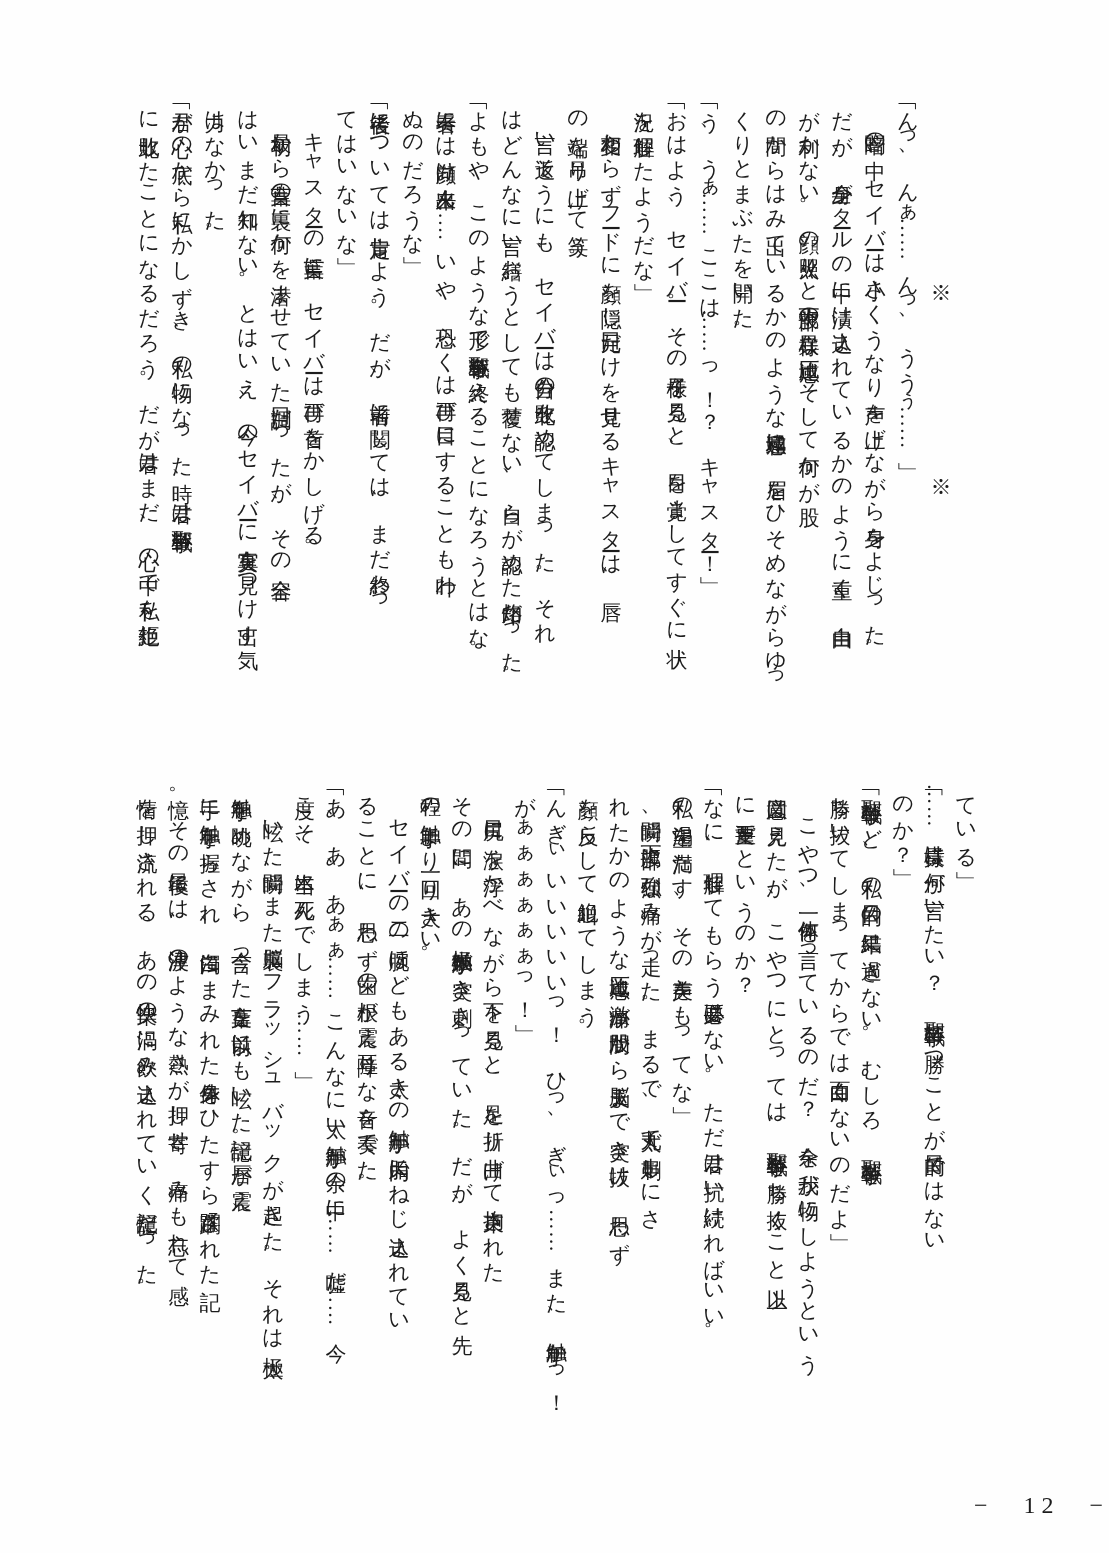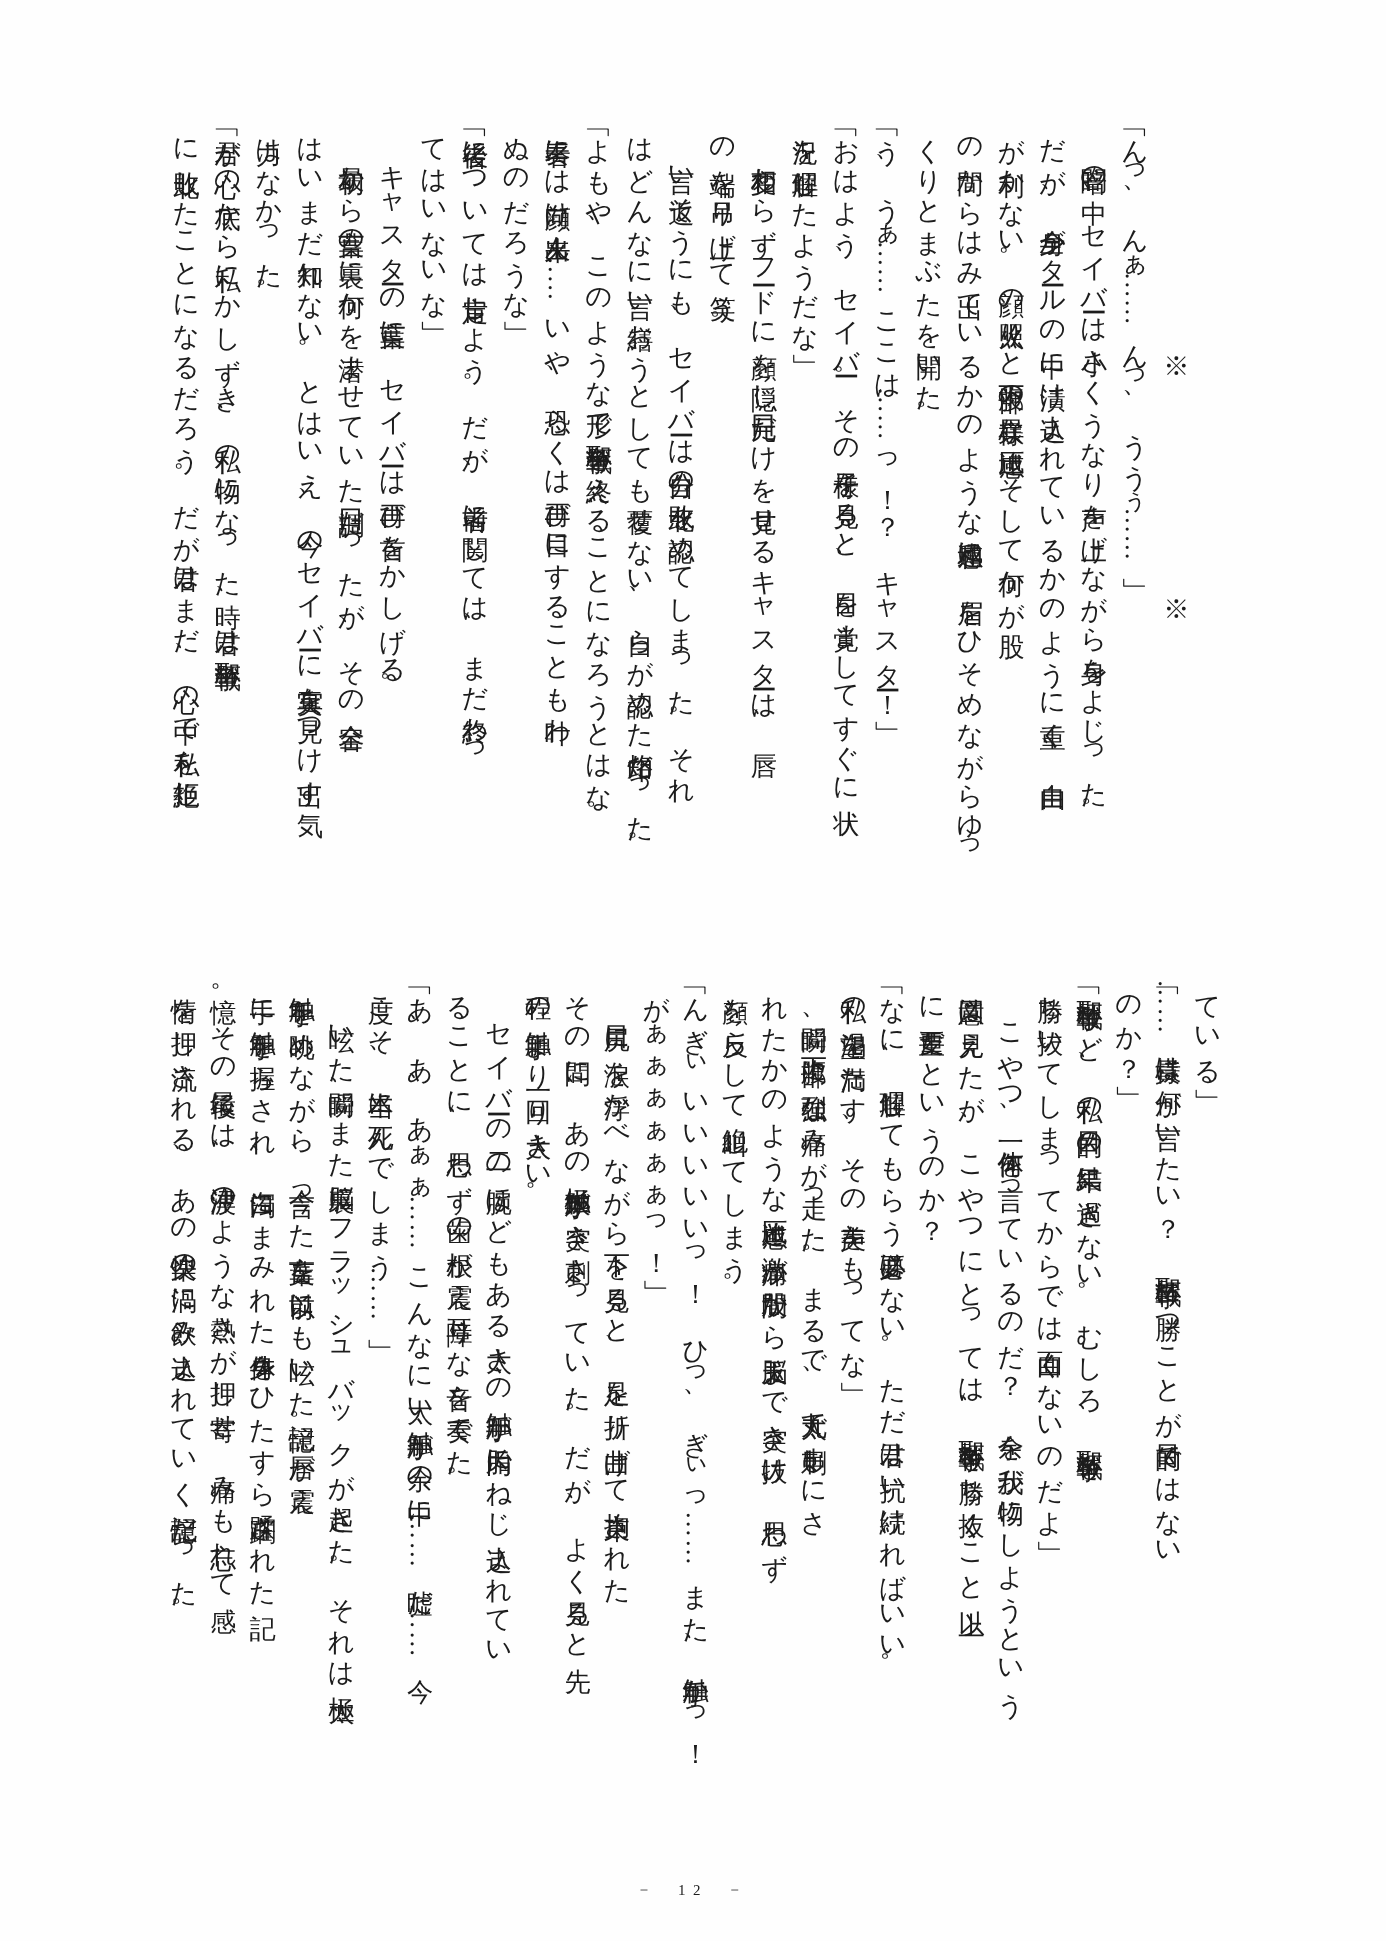--- a/index.html
+++ b/index.html
@@ -40,22 +40,22 @@
     right: 128px;
     height: 715px;
     line-height: 31.5px;
     letter-spacing: 1.4px;
   }
   .page-number {
     position: absolute;
     bottom: 32px;
     left: 0;
     width: 100%;
-    text-align: center;
-    font-size: 12px;
+    text-align: right;
+    font-size: 24px;
     letter-spacing: 6px;
     color: #1c1c1c;
     white-space: pre;
   }
 </style>
 </head>
 <body>
 
 <div class="page">
   <div class="text-block block-top" id="block-top">

